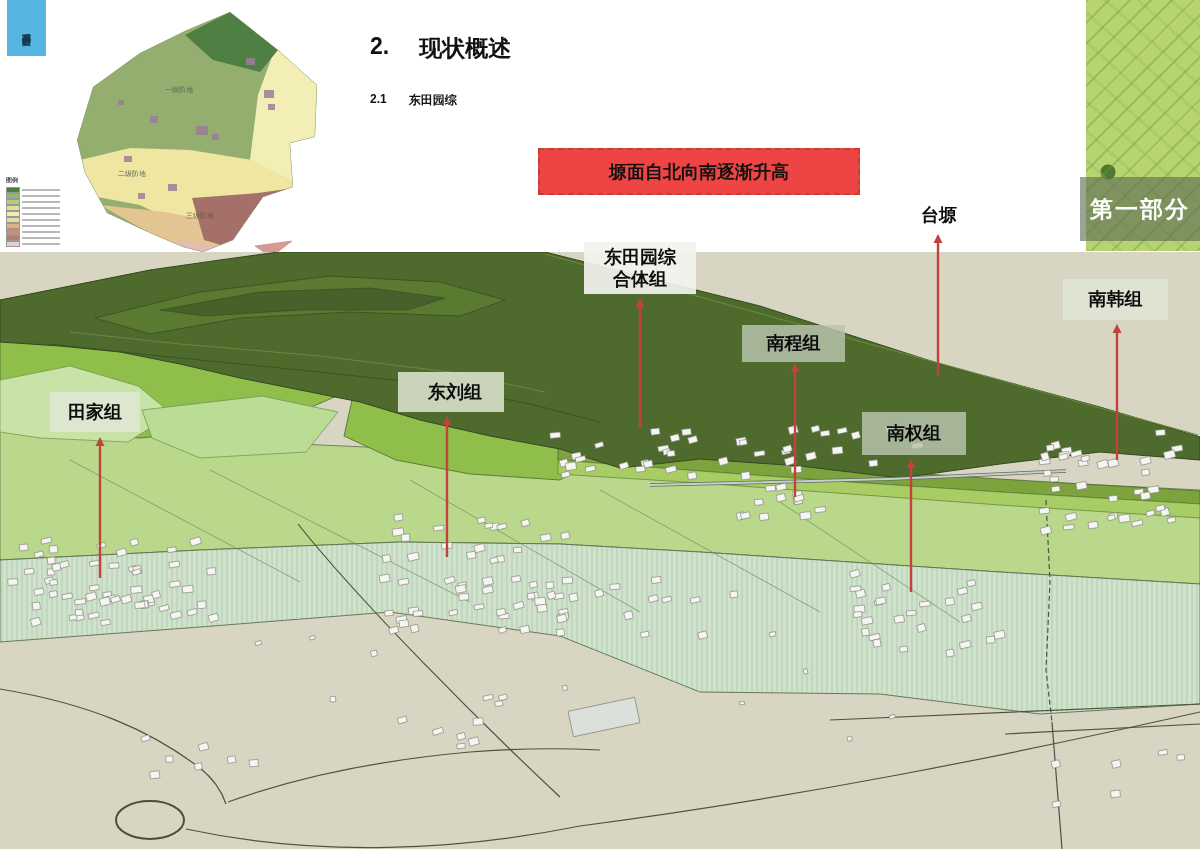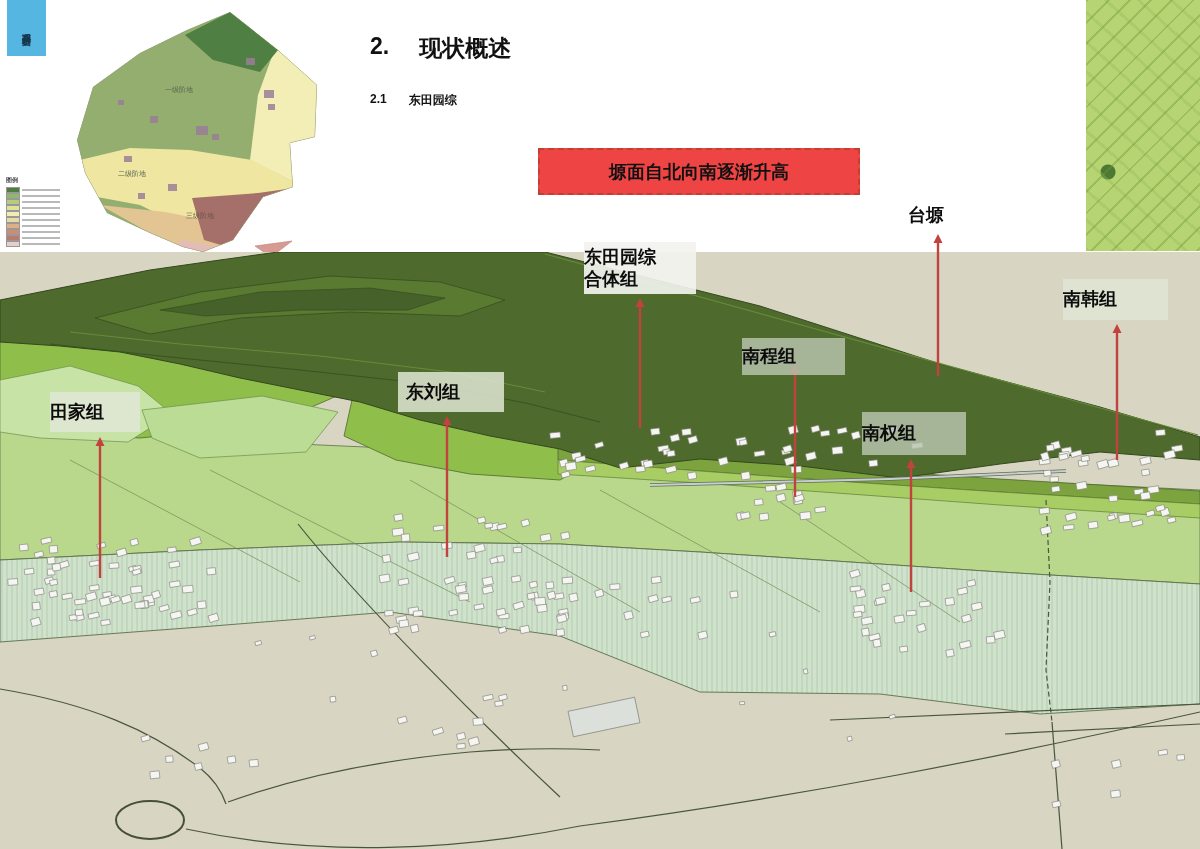--- a/index.html
+++ b/index.html
@@ -39,21 +39,21 @@
               background:rgba(94,106,84,0.62);color:#fff;font-size:23px;font-weight:bold;
               display:flex;align-items:center;justify-content:center;letter-spacing:2px;}
 
   
   .terrain-wrap{position:absolute;left:0;top:252px;width:1200px;height:597px;}
   .bldg{fill:#f5f5f2;stroke:#80807a;stroke-width:.6;}
 
   
   .label-layer{position:absolute;left:0;top:0;width:1200px;height:849px;pointer-events:none;}
   .arrow-layer{position:absolute;left:0;top:0;width:1200px;height:849px;pointer-events:none;}
-  .marker-label{position:absolute;display:flex;flex-direction:column;justify-content:center;
+  .marker-label{position:absolute;display:flex;flex-direction:column;align-items:center;justify-content:center;
                 font-size:18px;font-weight:bold;color:#0c0c0c;line-height:1.25;white-space:nowrap;}
   .marker-label.tone-light{background:rgba(224,230,213,0.85);}
   .marker-label.tone-dark{background:rgba(186,197,176,0.82);}
   .marker-label.tone-white{background:rgba(242,243,238,0.92);}
 </style>
 </head>
 <body>
 
 <div class="slide">
 
@@ -148,20 +148,23 @@
   <div class="heading-2">
     <span>2.1</span>
     <span>东田园综</span>
   </div>
 
   <div class="callout">
     <span>塬面自北向南逐渐升高</span>
   </div>
 
   <div class="aerial"></div>
+  <div class="part-badge">
+    <span>第一部分</span>
+  </div>
 
   <div class="terrain-wrap">
     <svg width="1200" height="597" viewBox="0 0 1200 597">
       <defs>
         <pattern id="vh" width="5" height="6" patternUnits="userSpaceOnUse">
           <line x1="2" y1="0" x2="2" y2="6" stroke="rgba(90,120,90,0.20)" stroke-width="1"></line>
         </pattern>
       </defs>
 
       <rect x="0" y="0" width="1200" height="597" fill="#d8d5c2"></rect>
@@ -536,21 +539,21 @@
       <div class="marker-label tone-light" style="left: 50px; top: 392px; width: 90px; height: 40px;">
         <div>田家组</div>
       </div>
       <div class="marker-label tone-light" style="left: 398px; top: 372px; width: 98px; height: 40px; padding-left: 8px;">
         <div>东刘组</div>
       </div>
       <div class="marker-label tone-white" style="left: 584px; top: 242px; width: 112px; height: 52px;">
         <div>东田园综</div>
         <div>合体组</div>
       </div>
-      <div class="marker-label tone-dark" style="left: 742px; top: 338px; width: 103px; height: 37px;">
+      <div class="marker-label tone-dark" style="left: 742px; top: 325px; width: 103px; height: 37px;">
         <div>南程组</div>
       </div>
       <div class="marker-label" style="left: 908px; top: 200px; width: 62px; height: 30px;">
         <div>台塬</div>
       </div>
       <div class="marker-label tone-light" style="left: 1063px; top: 279px; width: 105px; height: 41px;">
         <div>南韩组</div>
       </div>
       <div class="marker-label tone-dark" style="left: 862px; top: 412px; width: 104px; height: 43px;">
         <div>南权组</div>

